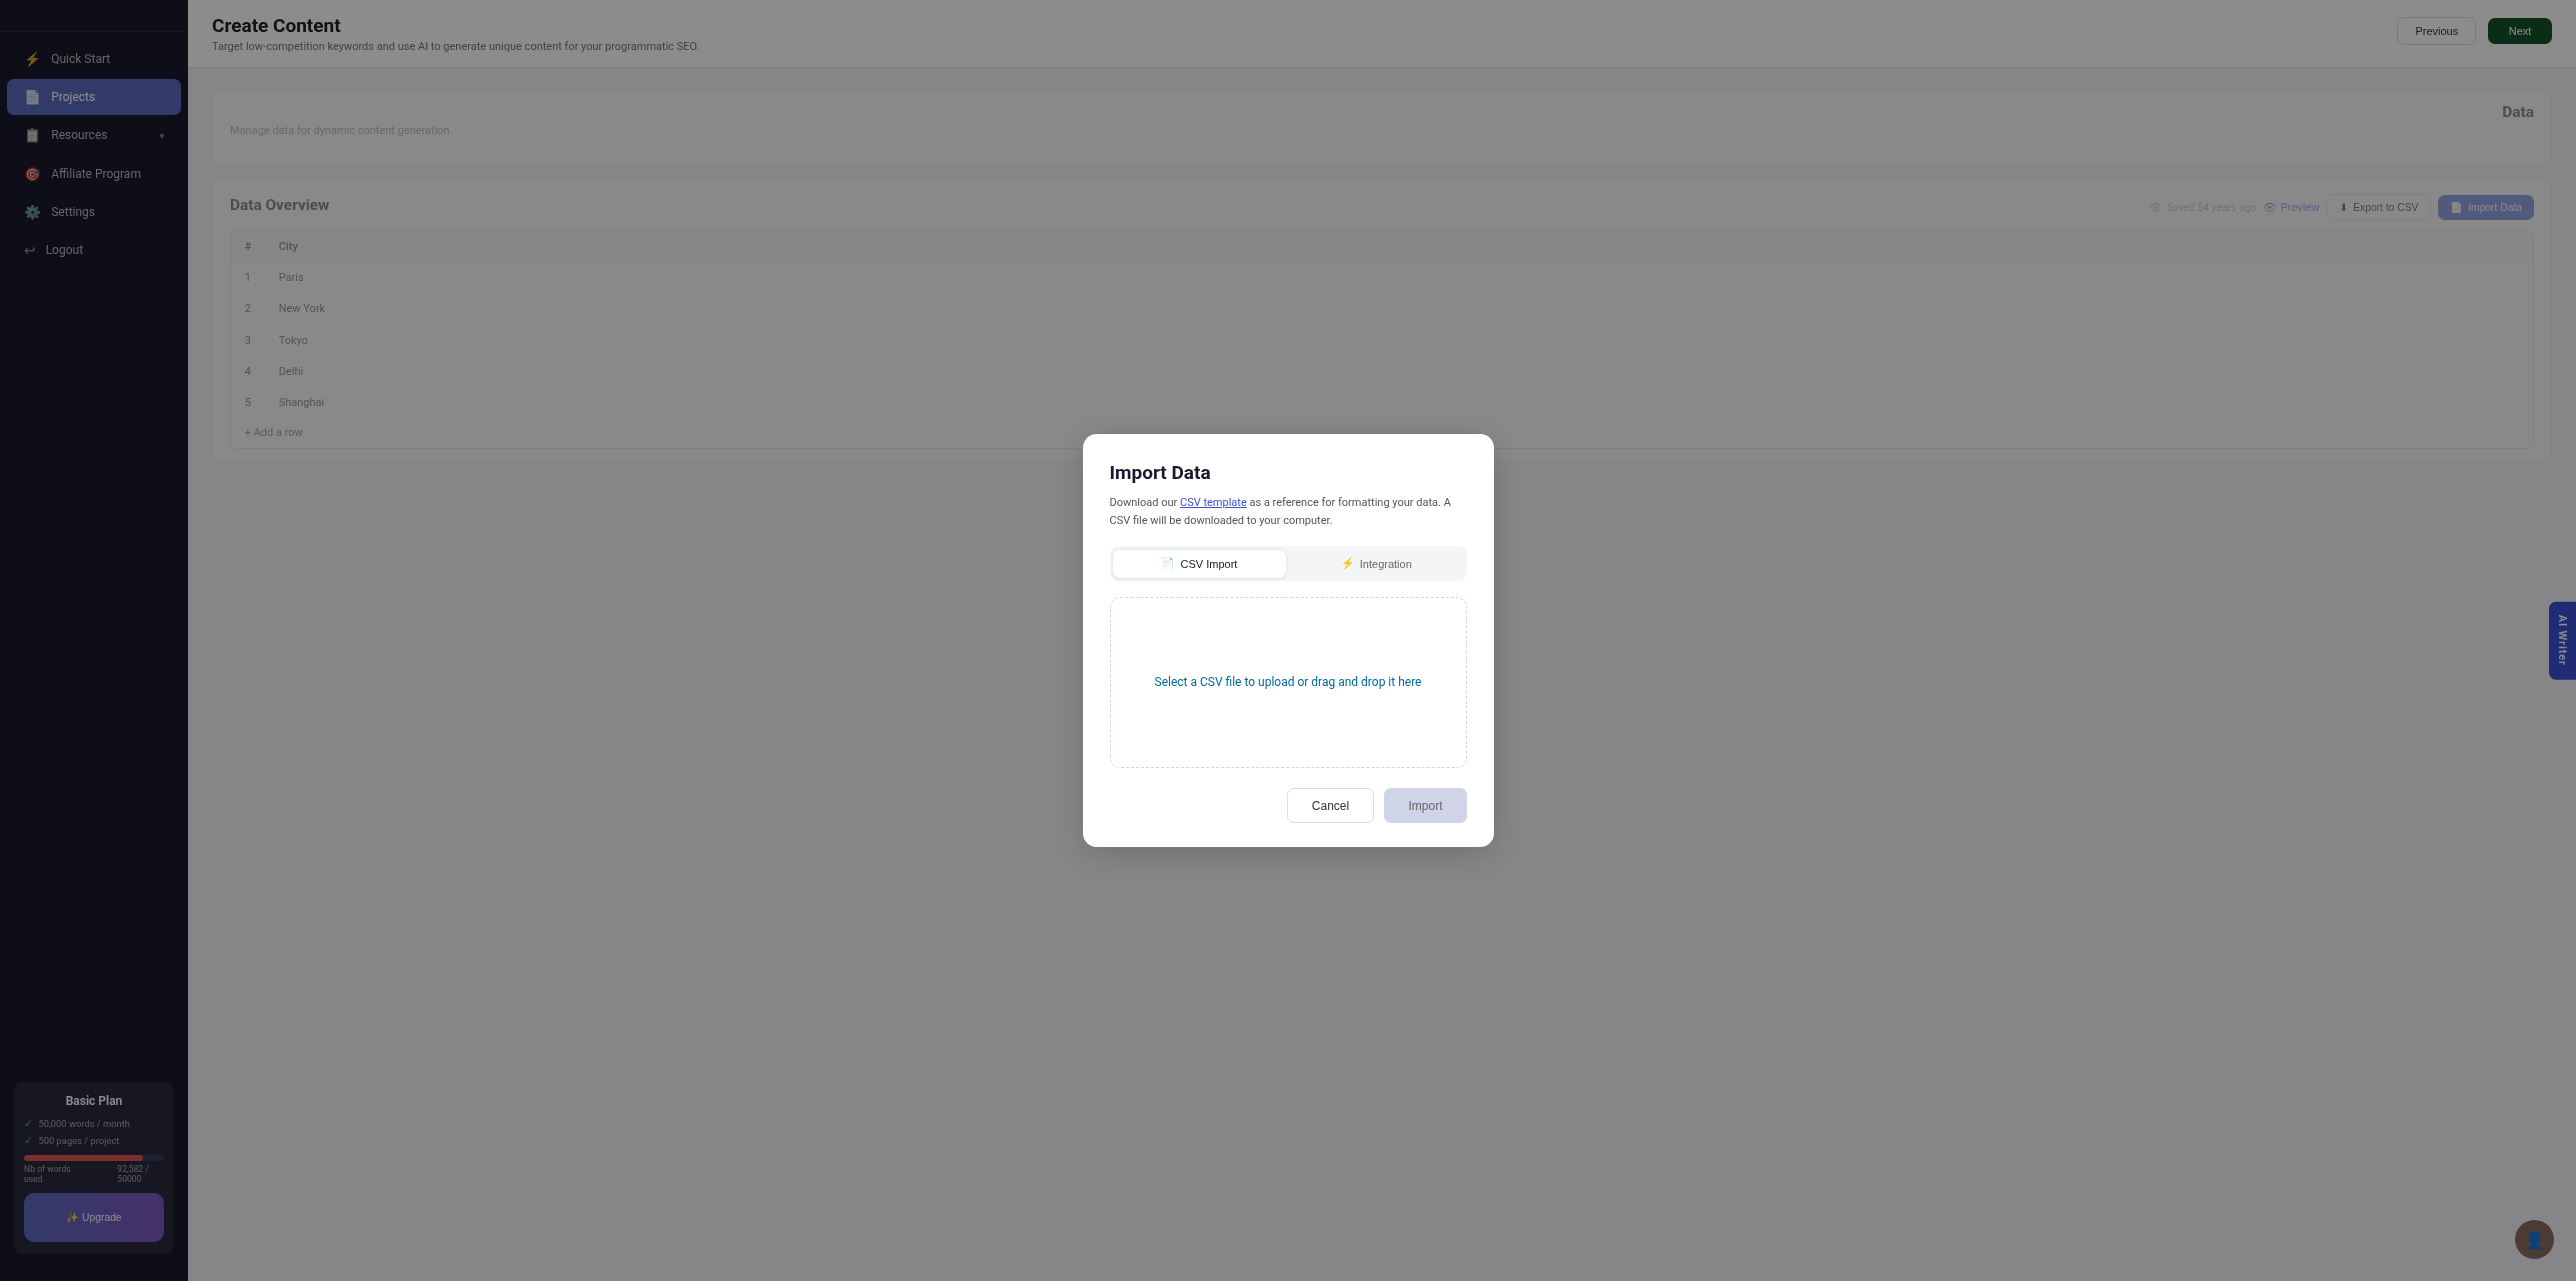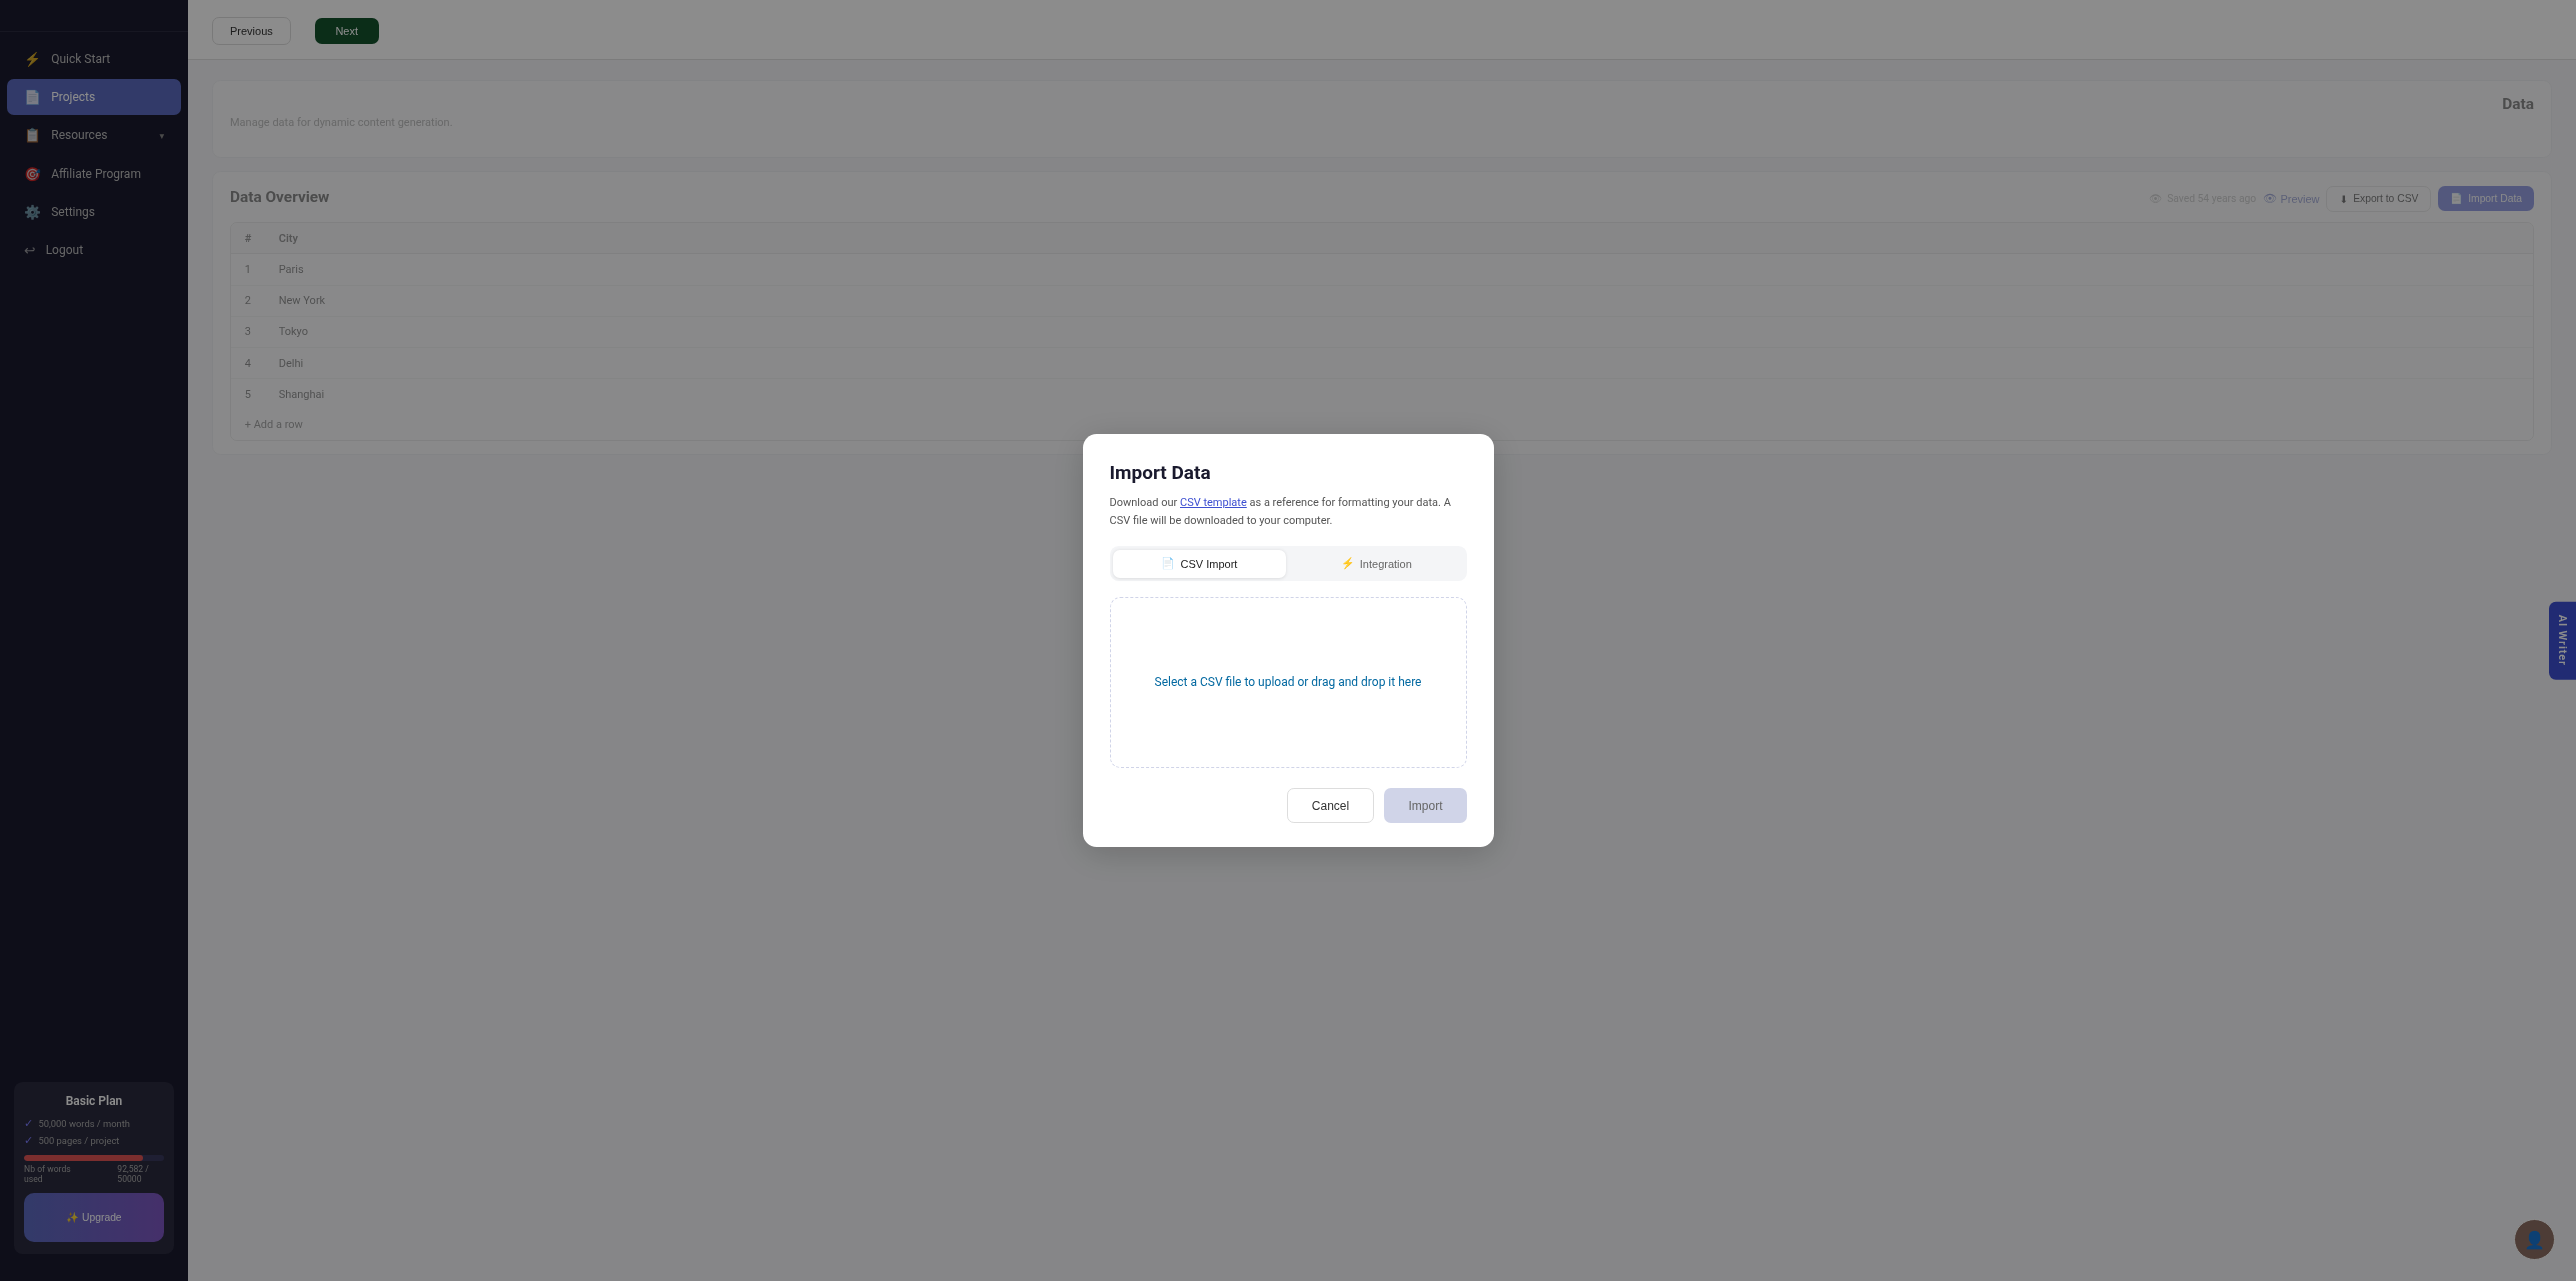--- a/index.html
+++ b/index.html
@@ -129,21 +129,21 @@
       color: #222;
     }
     .main-header-desc {
       font-size: 11px;
       color: #777;
       margin-top: 3.4px;
       max-width: 514px;
     }
     .header-buttons {
       display: flex;
-      gap: 24px;
+      gap: 12px;
       align-items: center;
       margin-top: 3.4px;
     }
     .btn-prev {
       background: #fff;
       border: 0.9px solid #ddd;
       border-radius: 6.9px;
       padding: 6.9px 17px;
       font-size: 11px;
       cursor: pointer;
@@ -454,20 +454,24 @@
         <span>Nb of words used</span>
         <span>92,582 / 50000</span>
       </div>
       <button class="upgrade-btn">✨ Upgrade</button>
     </div>
   </div>
 </div>
 
 <div class="main">
   <div class="main-header">
+    <div>
+      <div class="main-header-title">Create Content</div>
+      <div class="main-header-desc">Target low-competition keywords and use AI to generate unique content for your programmatic SEO.</div>
+    </div>
     <div class="header-buttons">
       <button class="btn-prev">Previous</button>
       <button class="btn-next">Next</button>
     </div>
   </div>
 
   <div class="main-body">
     <div style="background:#fff; border-radius:8.6px; padding:13.7px 17px; margin-bottom:13.7px; border:0.9px solid #e8e8ee;">
       <div class="section-title">Data</div>
       <div class="section-desc">Manage data for dynamic content generation.</div>

